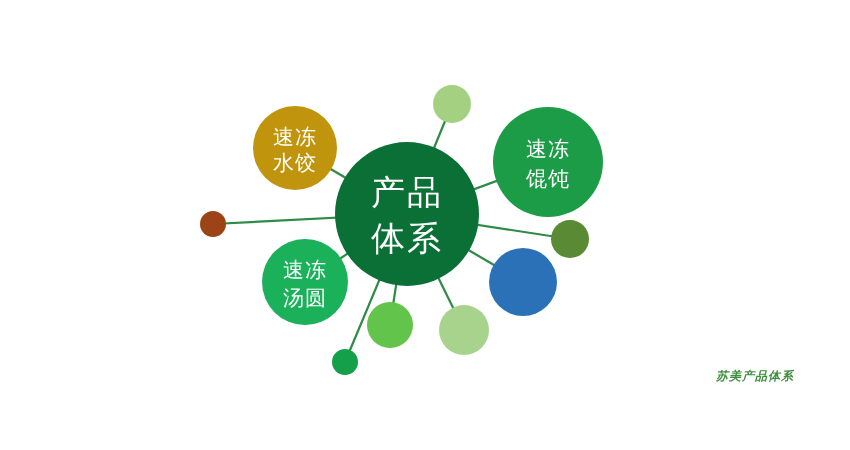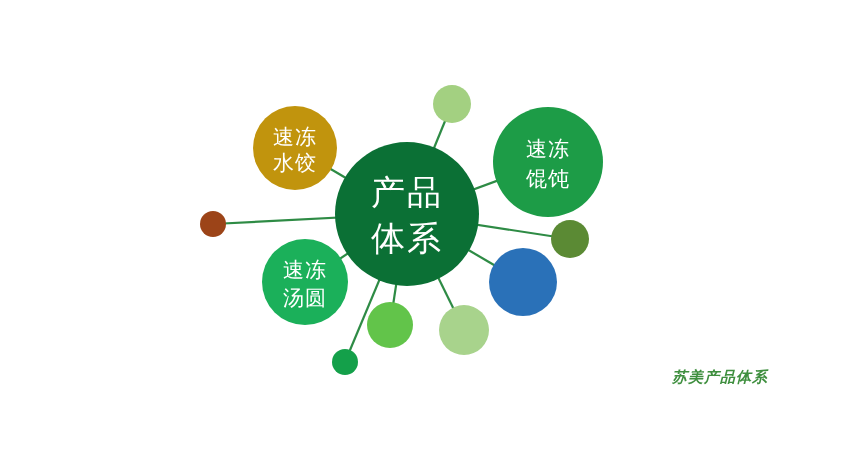--- a/index.html
+++ b/index.html
@@ -30,24 +30,24 @@
   .node-label.center {
     font-size: 34px;
     letter-spacing: 2px;
   }
   .node-label.branch {
     font-size: 21px;
     letter-spacing: 1px;
   }
   .caption-text {
     position: absolute;
-    right: 82px;
+    right: 56px;
     top: 368px;
     font-family: Liberation Serif, serif;
-    font-size: 15px;
+    font-size: 12px;
     font-weight: bold;
     font-style: italic;
     color: #3f8f3f;
     letter-spacing: 1px;
     white-space: nowrap;
   }
 </style>
 </head>
 <body>
 

